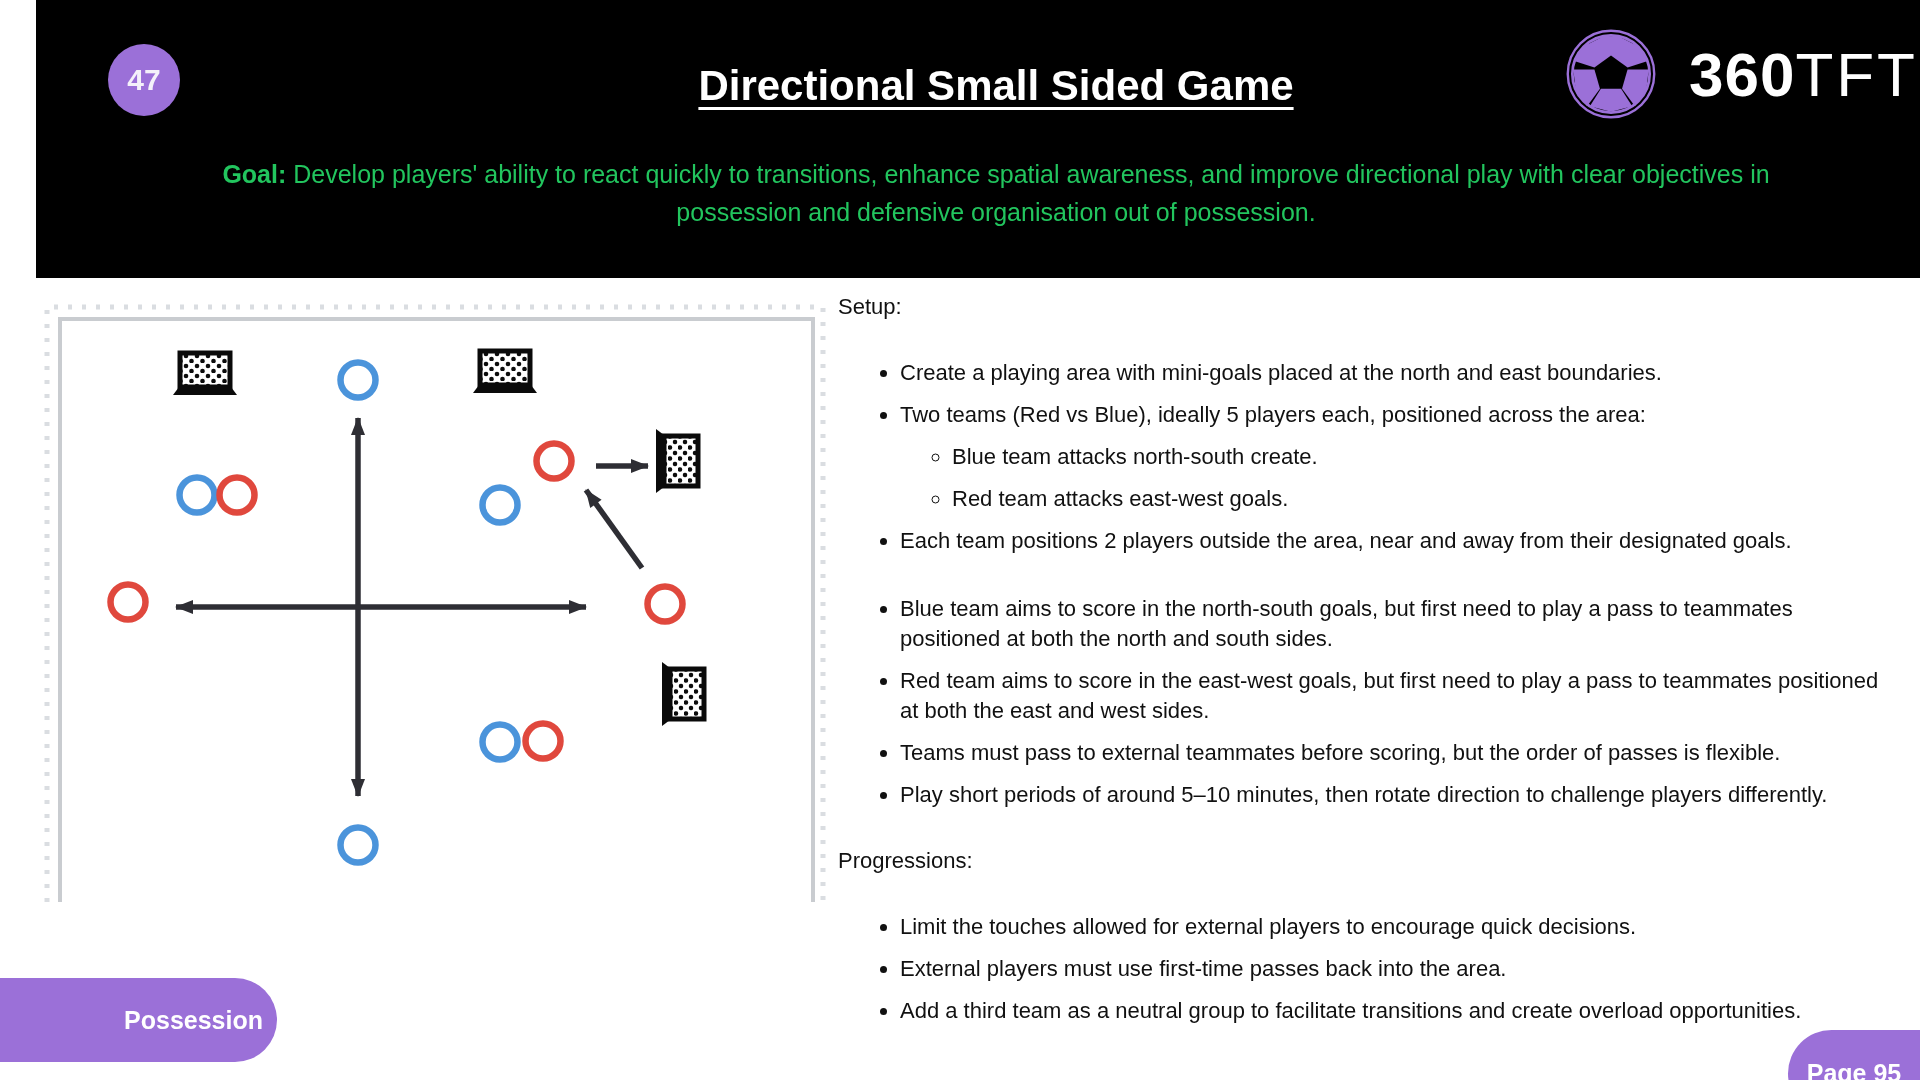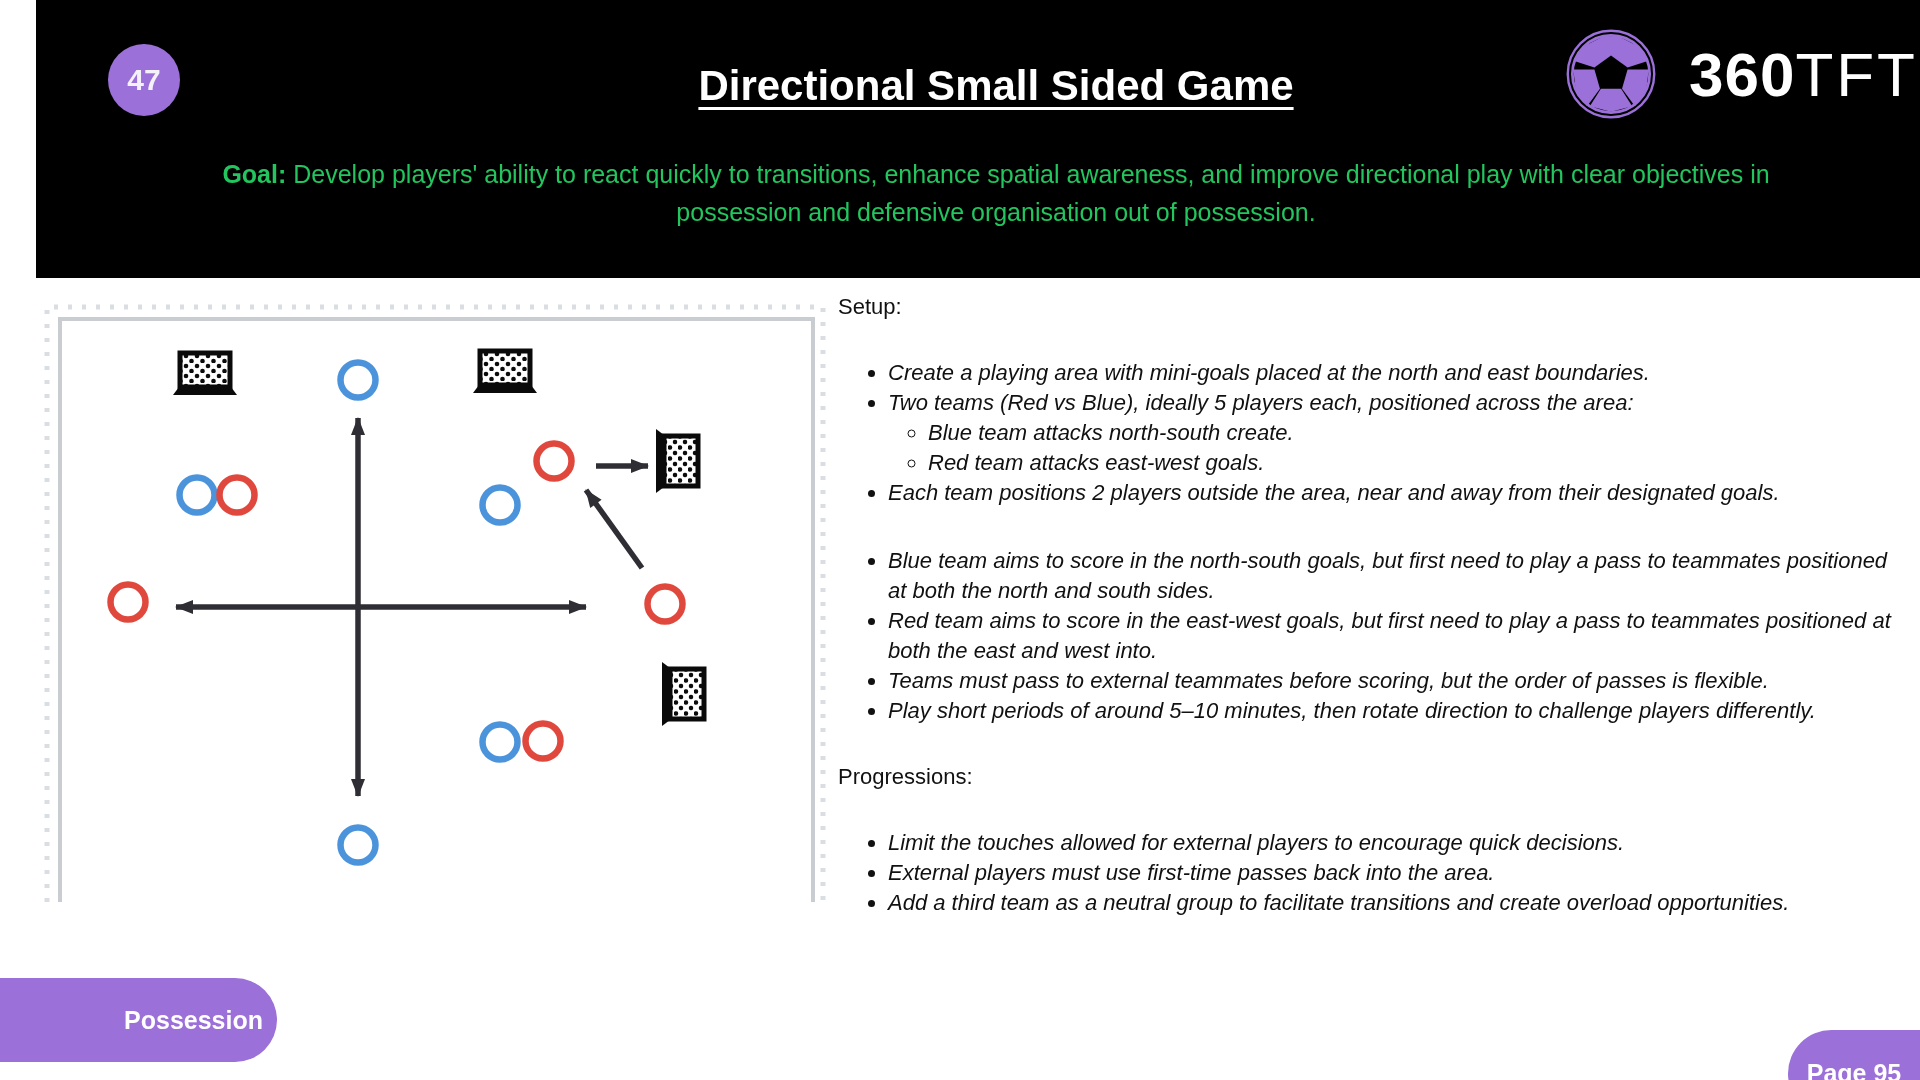--- a/index.html
+++ b/index.html
@@ -24,21 +24,21 @@
 
   
   #pitch{position:absolute;left:44px;top:302px;width:782px;height:600px;background:#fff;}
   #pitch svg{display:block;}
 
   
   #content{position:absolute;left:838px;top:294px;width:1060px;color:#111;}
   #content h3{font-size:22px;font-weight:normal;margin:38px 0 0 0;color:#111;}
   #content h3.first{margin-top:0;}
   #content ul{margin:38px 0 0 0;padding-left:50px;font-size:22px;line-height:30px;}
-  #content ul li{margin:0;font-style:italic;}
+  #content ul li{margin:12px;}
   #content ul ul{margin:0;padding-left:40px;list-style-type:circle;}
 
   
   .pill{position:absolute;background:var(--accent,#9B70D8);color:#fff;font-weight:bold;
     font-size:25px;display:flex;align-items:center;}
   #pill-left{left:0;top:978px;width:277px;height:84px;border-radius:0 44px 44px 0;
     justify-content:flex-end;padding-right:14px;box-sizing:border-box;}
   #pill-right{right:0;top:1030px;width:132px;height:87px;border-radius:44px 0 0 44px;
     justify-content:center;}
 </style>
@@ -142,21 +142,21 @@
                 <li>Red team attacks east-west goals.</li>
               </ul></li>
             <li>Each team positions 2 players outside the area, near and away from their designated goals.</li>
           </ul>
         </div>
     </section>
     <section>
       <div>
           <ul>
             <li>Blue team aims to score in the north-south goals, but first need to play a pass to teammates positioned at both the north and south sides.</li>
-            <li>Red team aims to score in the east-west goals, but first need to play a pass to teammates positioned at both the east and west into.</li>
+            <li>Red team aims to score in the east-west goals, but first need to play a pass to teammates positioned at both the east and west sides.</li>
             <li>Teams must pass to external teammates before scoring, but the order of passes is flexible.</li>
             <li>Play short periods of around 5–10 minutes, then rotate direction to challenge players differently.</li>
           </ul>
         </div>
     </section>
     <section>
       <h3>Progressions:</h3>
       <div>
           <ul>
             <li>Limit the touches allowed for external players to encourage quick decisions.</li>

